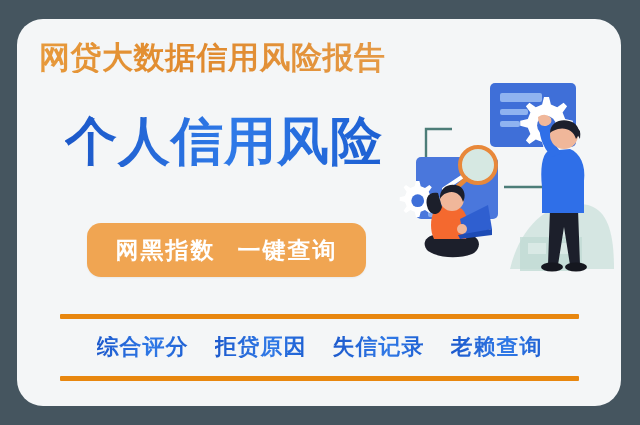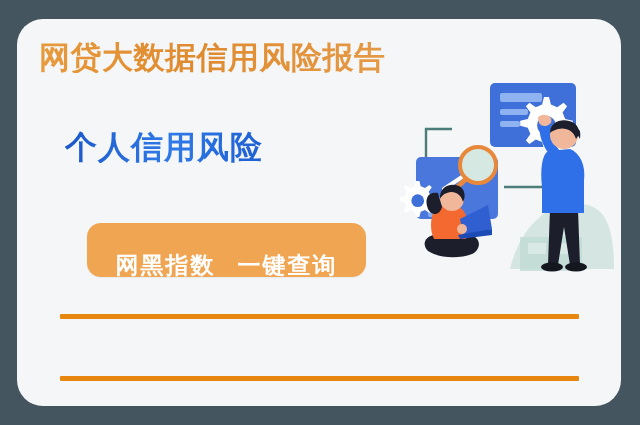--- a/index.html
+++ b/index.html
@@ -47,22 +47,22 @@
     background: linear-gradient(100deg, #e79a3c 0%, #e08a2e 45%, #e59a46 100%);
     -webkit-background-clip: text;
     background-clip: text;
     -webkit-text-fill-color: transparent;
   }
 
   
   .subheadline {
     position: absolute;
     left: 48px;
-    top: 112px;
-    font-size: 32px;
+    top: 96px;
+    font-size: 52px;
     font-weight: 700;
     letter-spacing: 1px;
     line-height: 1;
     white-space: nowrap;
     color: #1e64d8;
     background: linear-gradient(95deg, #1b57c8 0%, #2f7ae8 52%, #1d5fd2 100%);
     -webkit-background-clip: text;
     background-clip: text;
     -webkit-text-fill-color: transparent;
   }
@@ -70,21 +70,21 @@
   
   .cta {
     position: absolute;
     left: 70px;
     top: 204px;
     width: 279px;
     height: 54px;
     border-radius: 14px;
     background: #f0a552;
     display: flex;
-    align-items: flex-end;
+    align-items: center;
     justify-content: center;
     gap: 22px;
     box-shadow: 0 1px 2px rgba(0,0,0,0.05);
   }
   .cta-text {
     font-size: 23px;
     font-weight: 700;
     color: #ffffff;
     letter-spacing: 2px;
     line-height: 1;
@@ -148,20 +148,26 @@
 
     <div class="subheadline">个人信用风险</div>
 
     <div class="cta">
       <span class="cta-text">网黑指数</span>
       <span class="cta-text">一键查询</span>
     </div>
 
     <div class="divider top"></div>
 
+    <div class="features">
+      <span class="feature">综合评分</span>
+      <span class="feature">拒贷原因</span>
+      <span class="feature">失信记录</span>
+      <span class="feature">老赖查询</span>
+    </div>
 
     <div class="divider bottom"></div>
 
     <div class="illustration">
       <svg width="230" height="240" viewBox="0 0 230 240" xmlns="http://www.w3.org/2000/svg">
 
         <g>
           <path d="M118 200 C 130 150, 165 128, 196 136 C 214 141, 222 160, 222 200 Z" fill="#cfe3de" opacity="0.85"></path>
           <rect x="128" y="168" width="62" height="34" fill="#bfd9d3" opacity="0.75"></rect>
           <rect x="136" y="174" width="18" height="11" fill="#d9e9e5"></rect>

